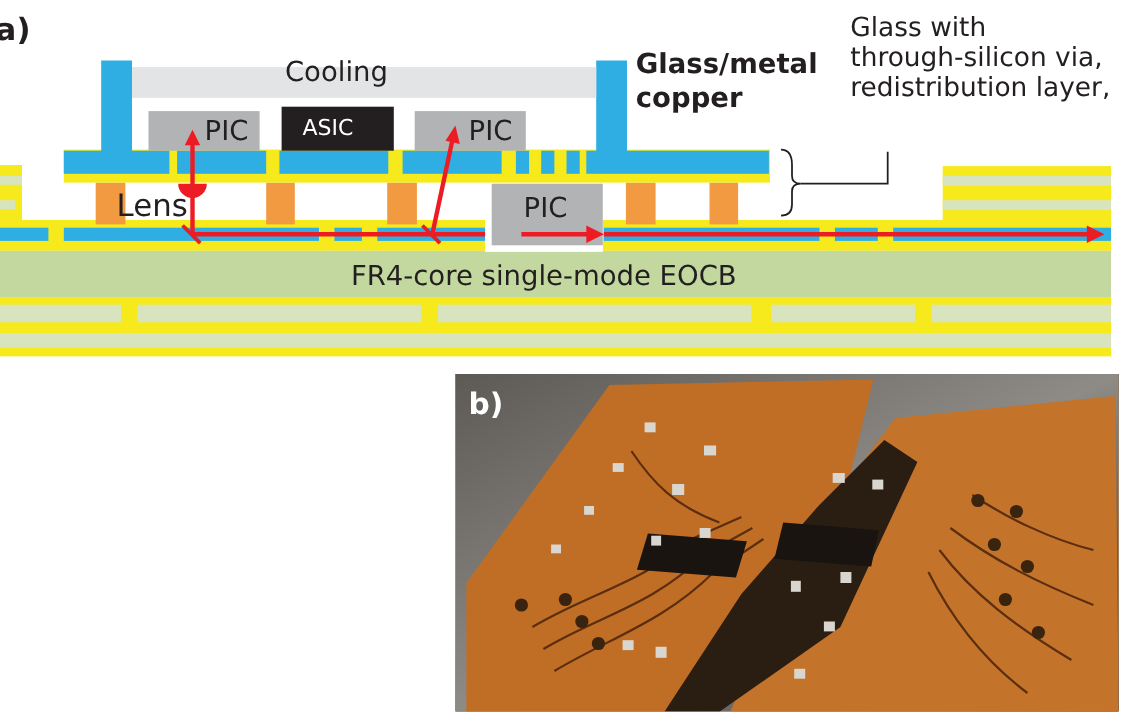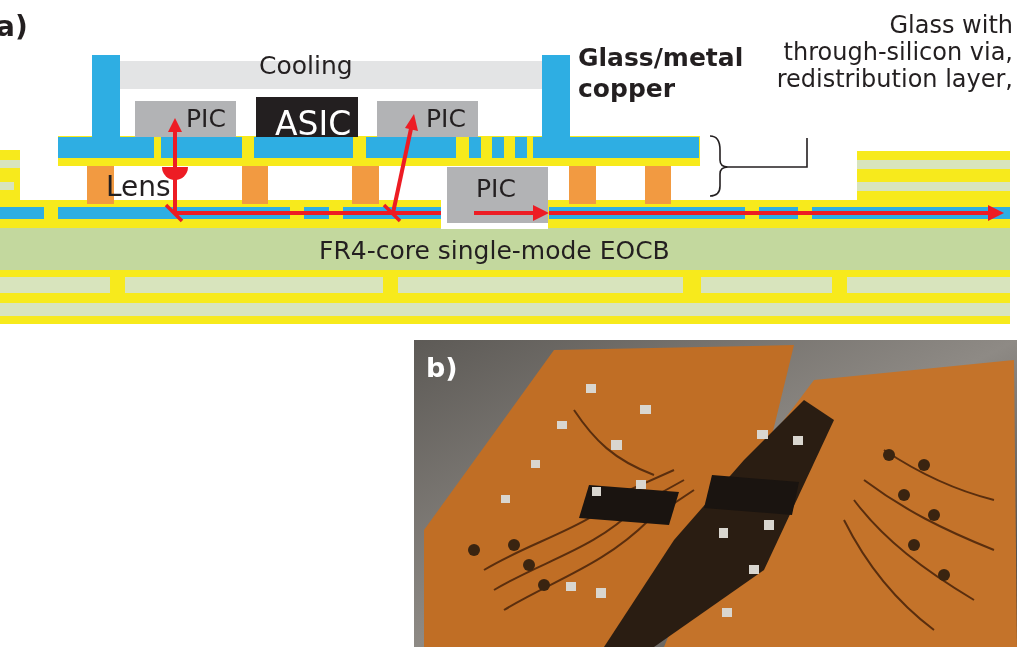--- a/index.html
+++ b/index.html
@@ -107,27 +107,27 @@
     </g>
   </svg>
 
   
   <div class="label" style="left:-4px;top:10px;font-size:28px;font-weight:bold;">a)</div>
   <div class="label" style="left:259px;top:51px;font-size:25px;">Cooling</div>
   <div class="label" style="left:578px;top:42px;font-size:25px;line-height:31px;font-weight:bold;">
     <div>Glass/metal</div>
     <div>copper</div>
   </div>
-  <div class="label" style="left:773px;top:12px;width:240px;font-size:24px;line-height:27px;text-align:right;">
+  <div class="label" style="left:773px;top:12px;width:240px;font-size:24px;line-height:27px;text-align:left;">
     <div>Glass with</div>
     <div>through-silicon via,</div>
     <div>redistribution layer,</div>
   </div>
   <div class="label" style="left:186px;top:104px;font-size:25px;">PIC</div>
-  <div class="label" style="left:275px;top:104px;font-size:33px;color:#ffffff;">ASIC</div>
+  <div class="label" style="left:275px;top:104px;font-size:20px;color:#ffffff;">ASIC</div>
   <div class="label" style="left:426px;top:104px;font-size:25px;">PIC</div>
   <div class="label" style="left:476px;top:174px;font-size:25px;">PIC</div>
   <div class="label" style="left:106px;top:170px;font-size:28px;">Lens</div>
   <div class="label" style="left:319px;top:236px;font-size:25px;">FR4-core single-mode EOCB</div>
 </div>
 
 <div id="photo">
   <svg width="603" height="307" viewBox="0 0 603 307">
     <defs>
       <linearGradient id="metal" x1="0" y1="0" x2="1" y2="1">

